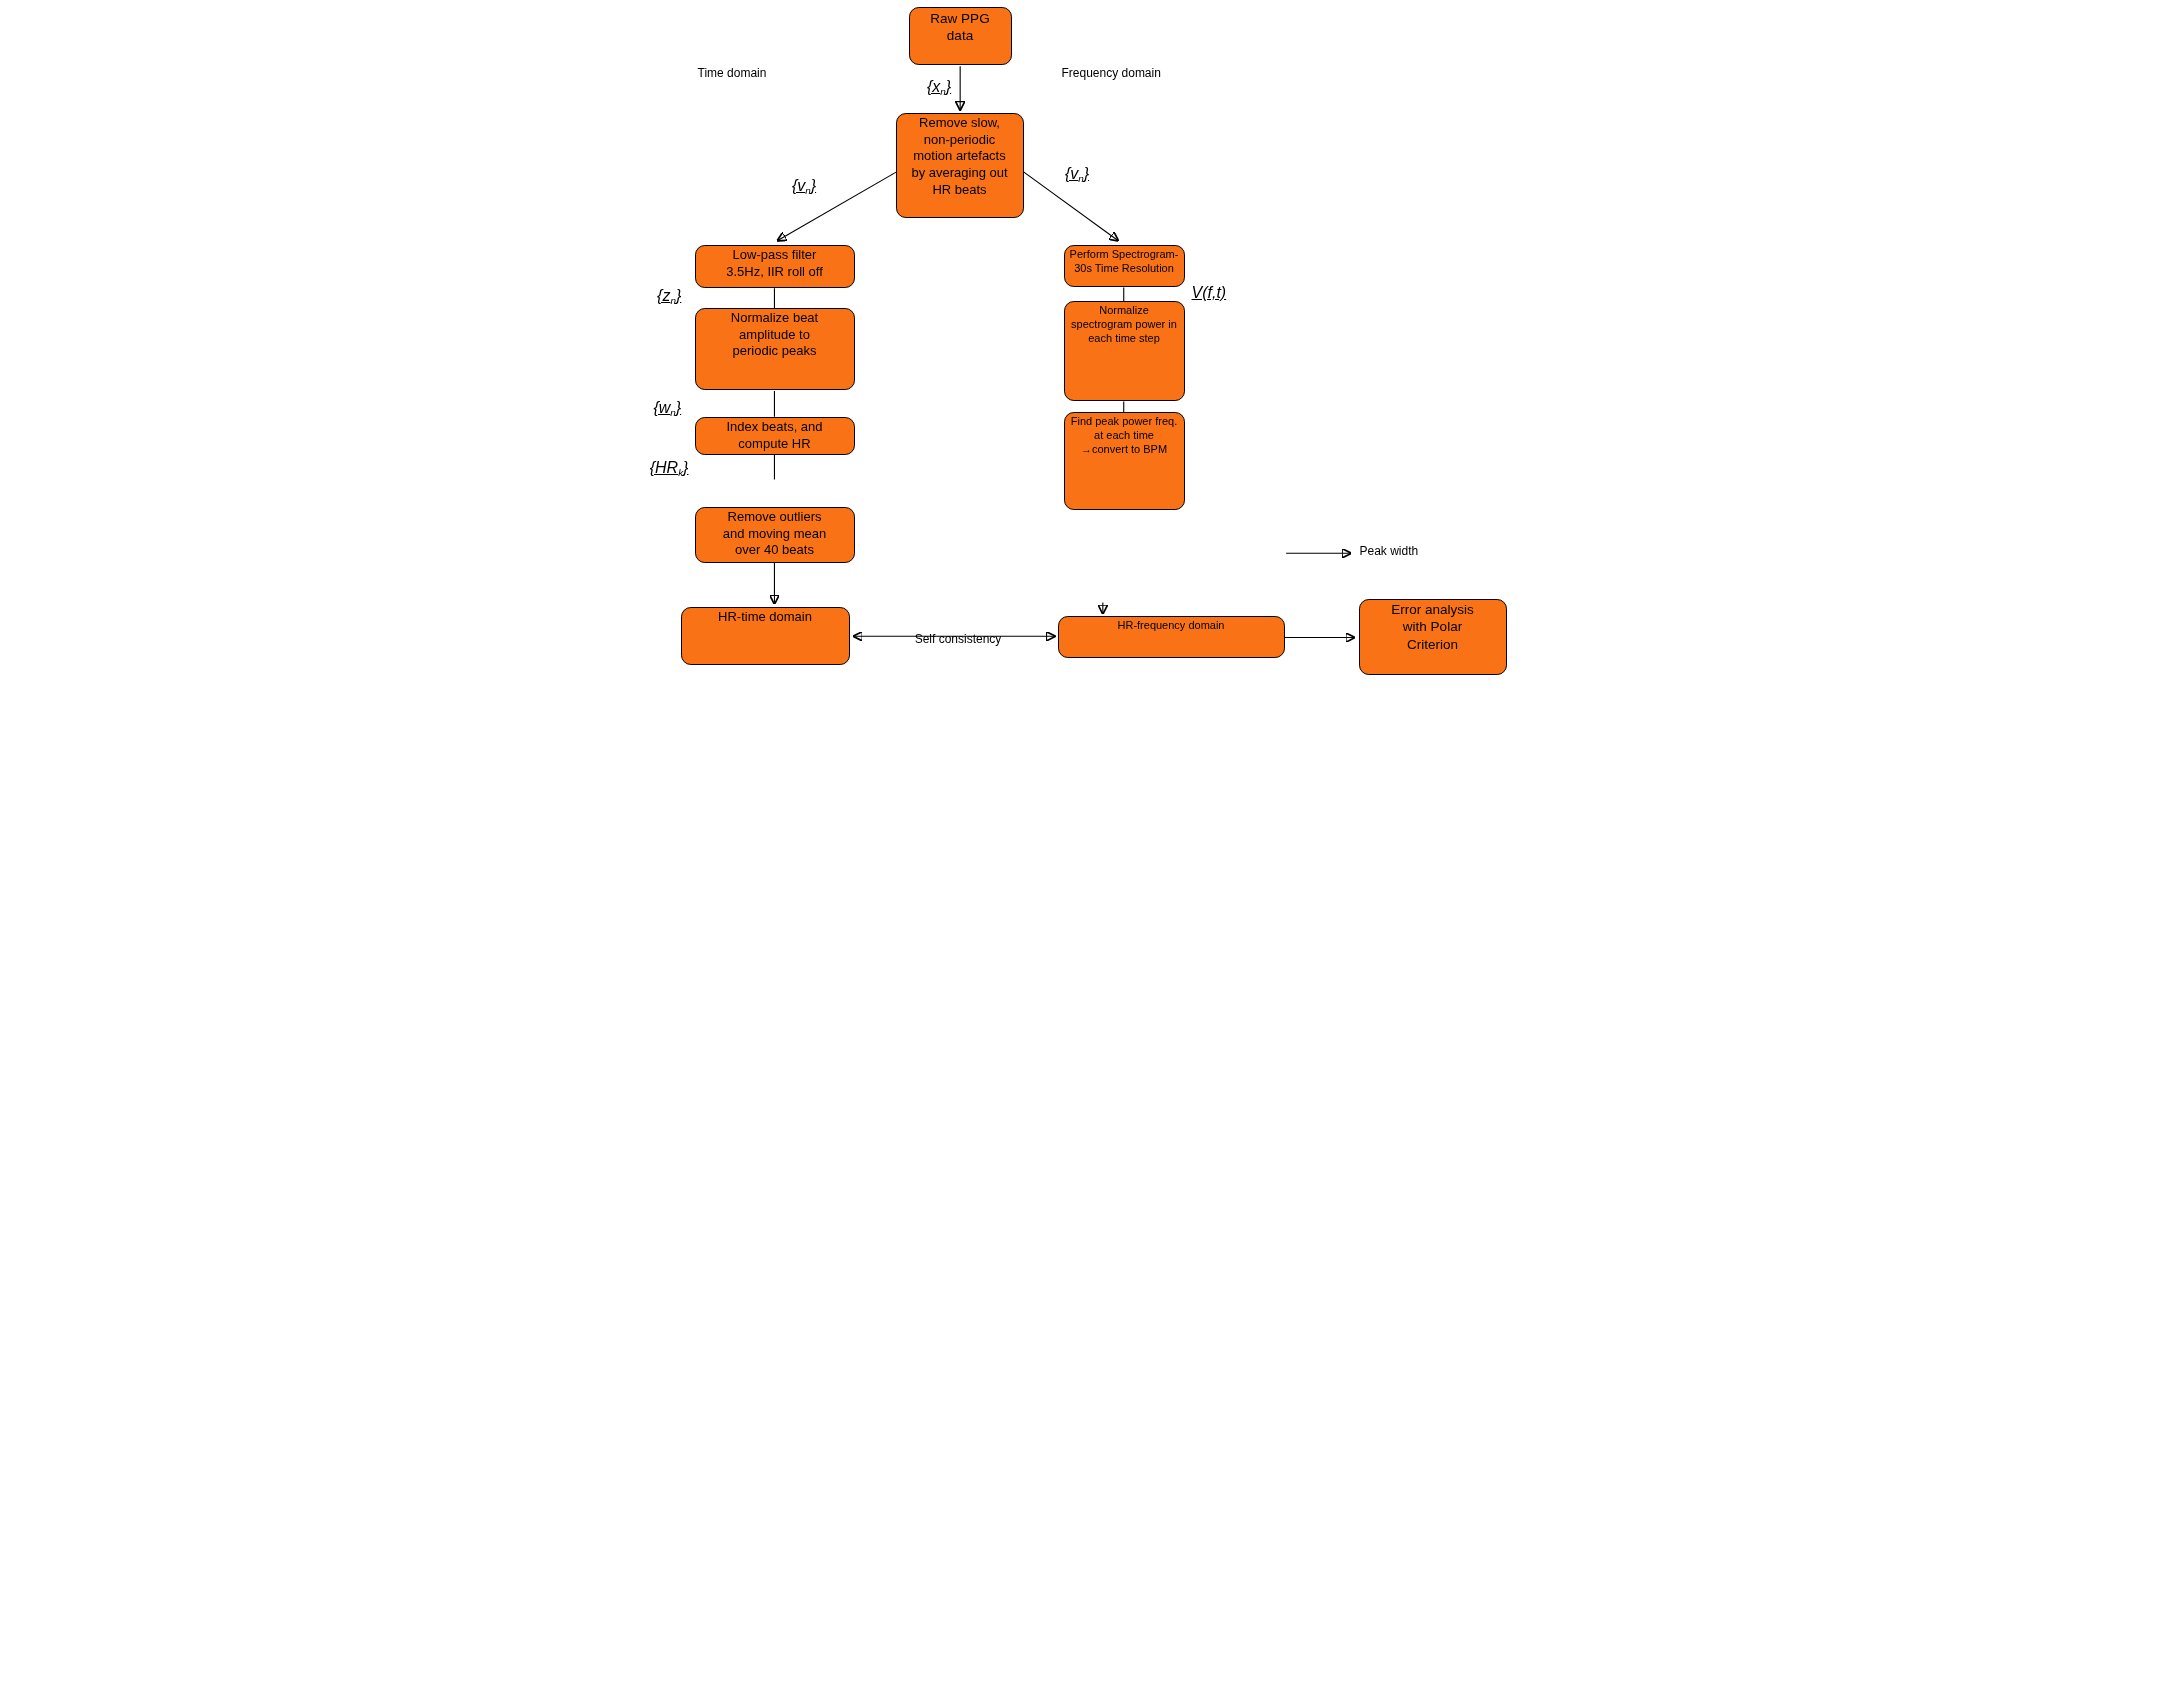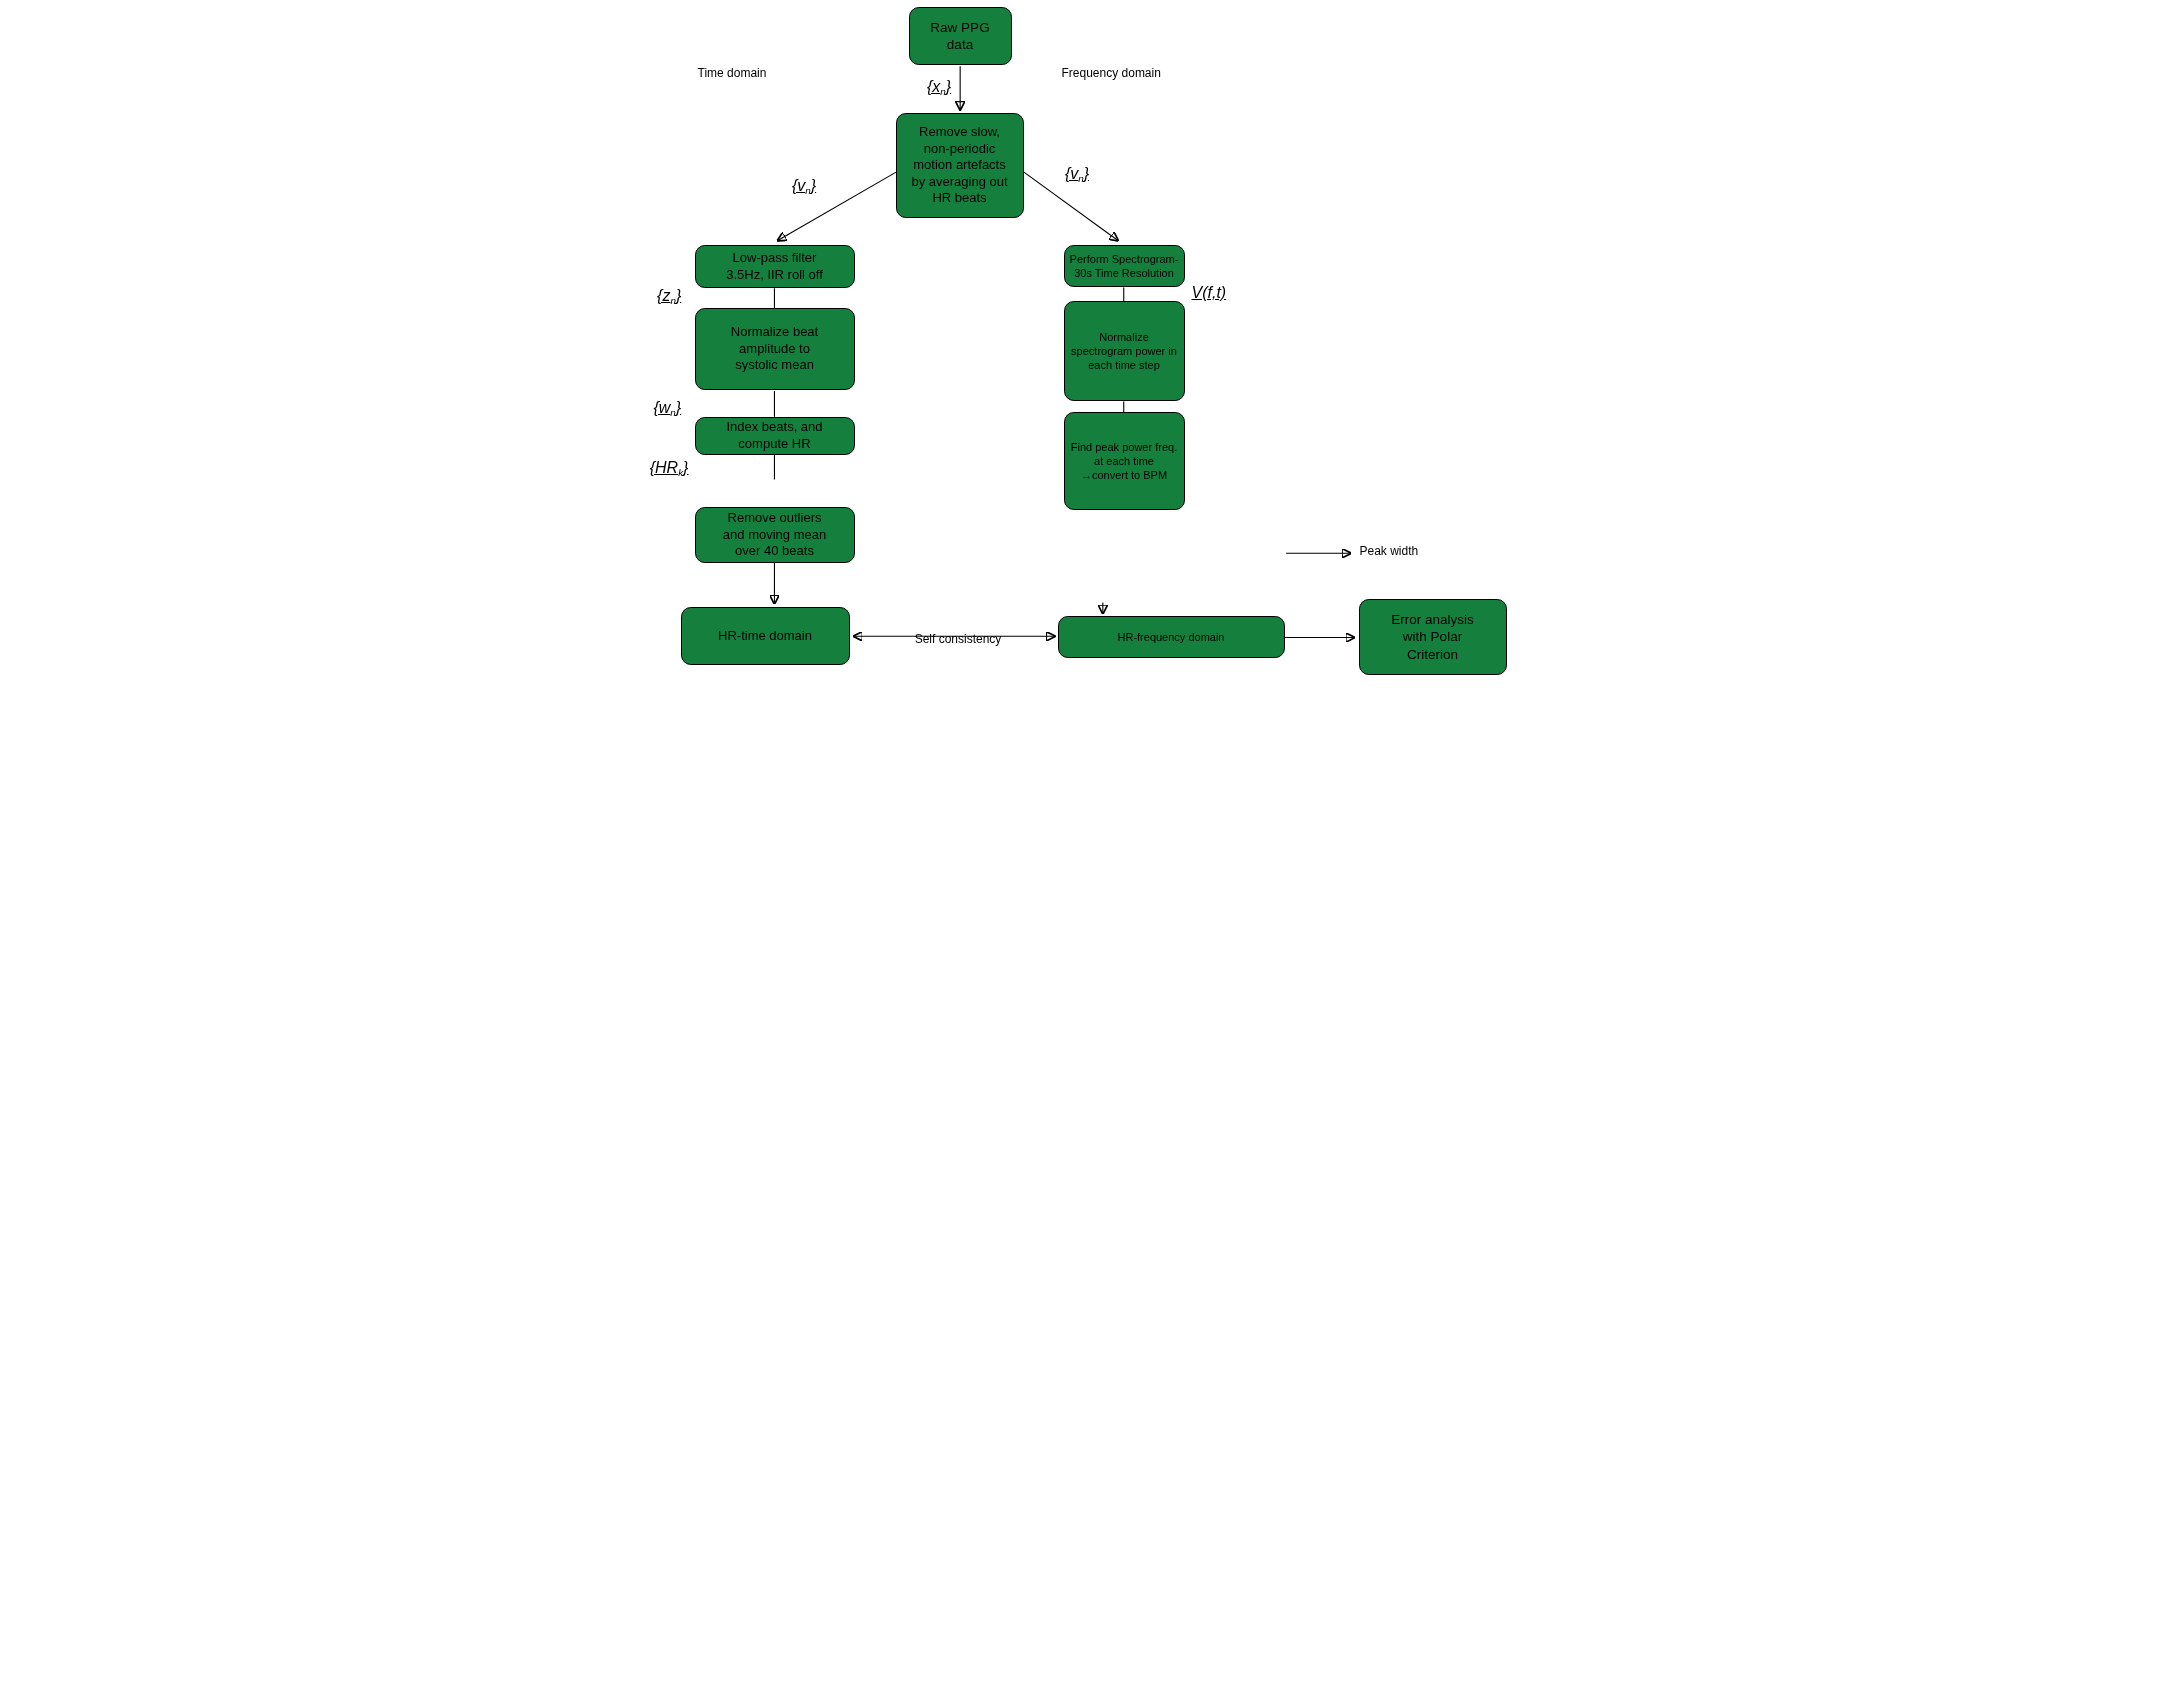--- a/index.html
+++ b/index.html
@@ -14,23 +14,22 @@
     height: 681px;
     margin: 0 auto;
     background: #ffffff;
     overflow: hidden;
   }
   .fbox {
     position: absolute;
     box-sizing: border-box;
     border: 1.5px solid #000000;
     border-radius: 9.8px;
-    background: #15803d;
+    background: #f97316;
     display: flex;
-    align-items: center;
     justify-content: center;
     text-align: center;
     color: #000000;
   }
   .fbox .lbl {
     white-space: pre-line;
     line-height: 1.28;
     padding: 1.2px 3.7px;
   }
   .font-lg  { font-size: 13.5px; }
@@ -127,21 +126,21 @@
   </div>
 
   <div class="fbox font-md" style="left:46px; top:245px; width:160px; height:43px;">
     <div class="lbl">Low-pass filter
 3.5Hz, IIR roll off</div>
   </div>
 
   <div class="fbox font-md" style="left:46px; top:308px; width:160px; height:82px;">
     <div class="lbl">Normalize beat
 amplitude to
-systolic mean</div>
+periodic peaks</div>
   </div>
 
   <div class="fbox font-md" style="left:46px; top:417px; width:160px; height:38px;">
     <div class="lbl">Index beats, and
 compute HR</div>
   </div>
 
   <div class="fbox font-md" style="left:46px; top:507px; width:160px; height:56px;">
     <div class="lbl">Remove outliers
 and moving mean

